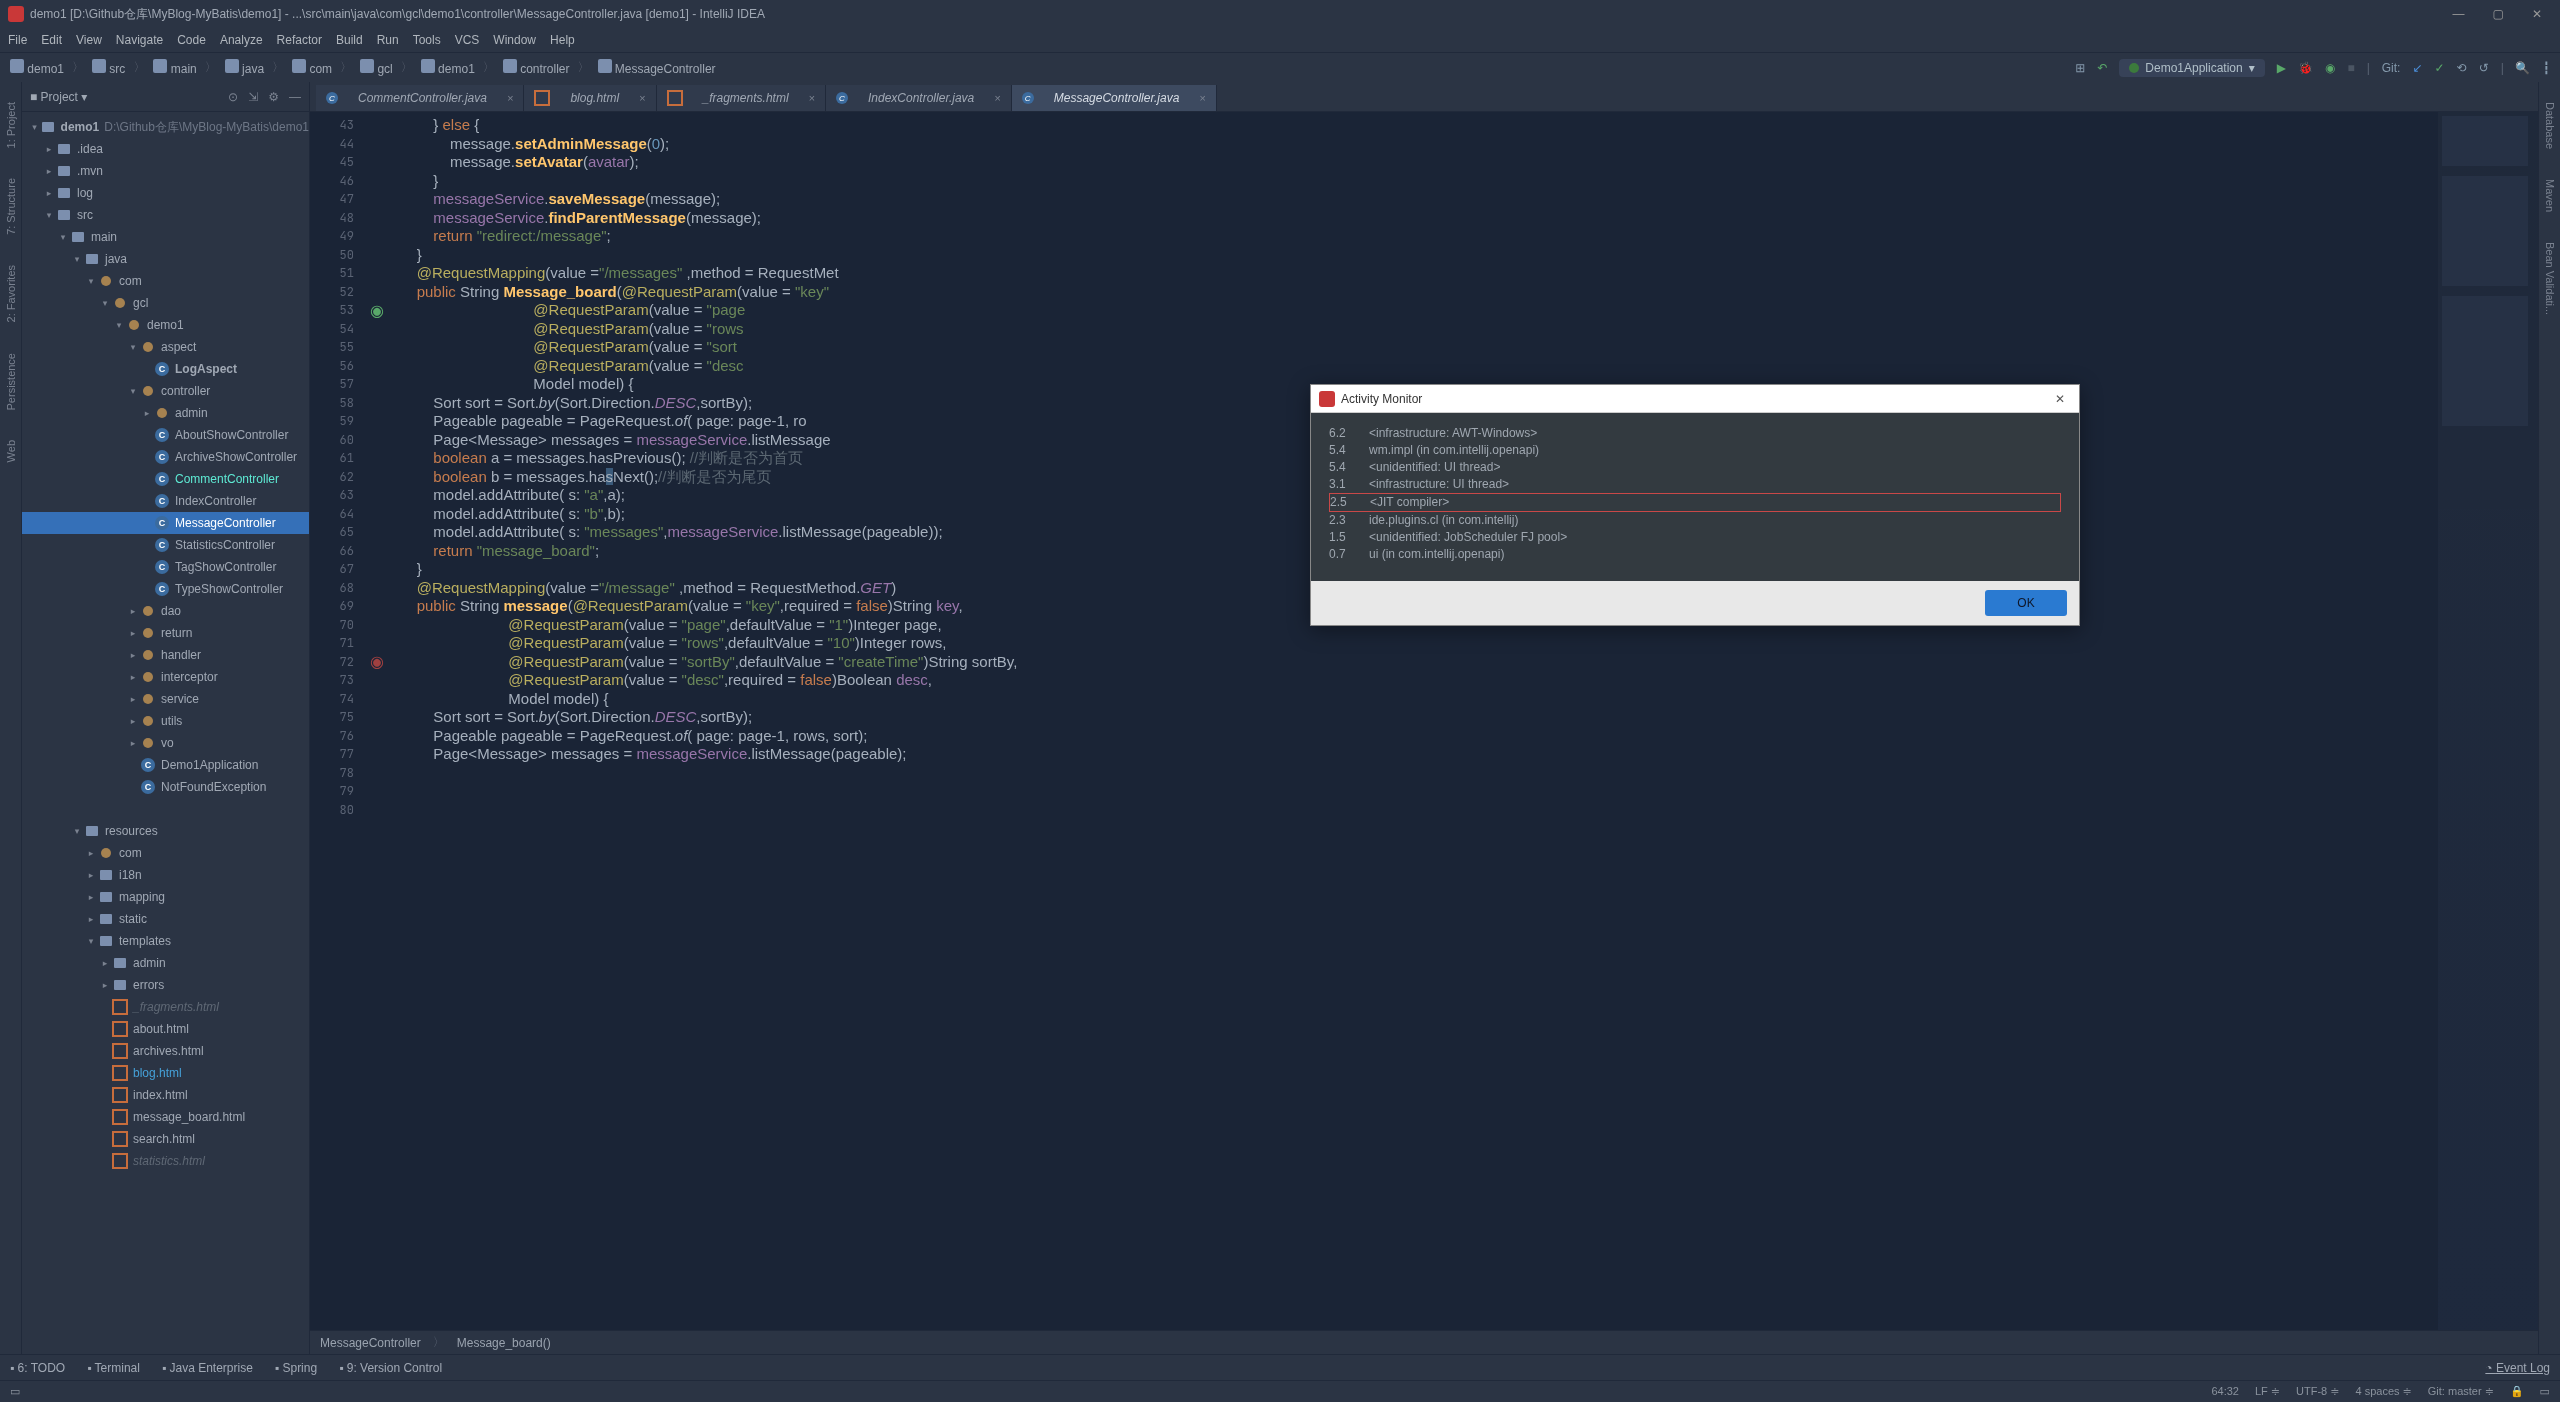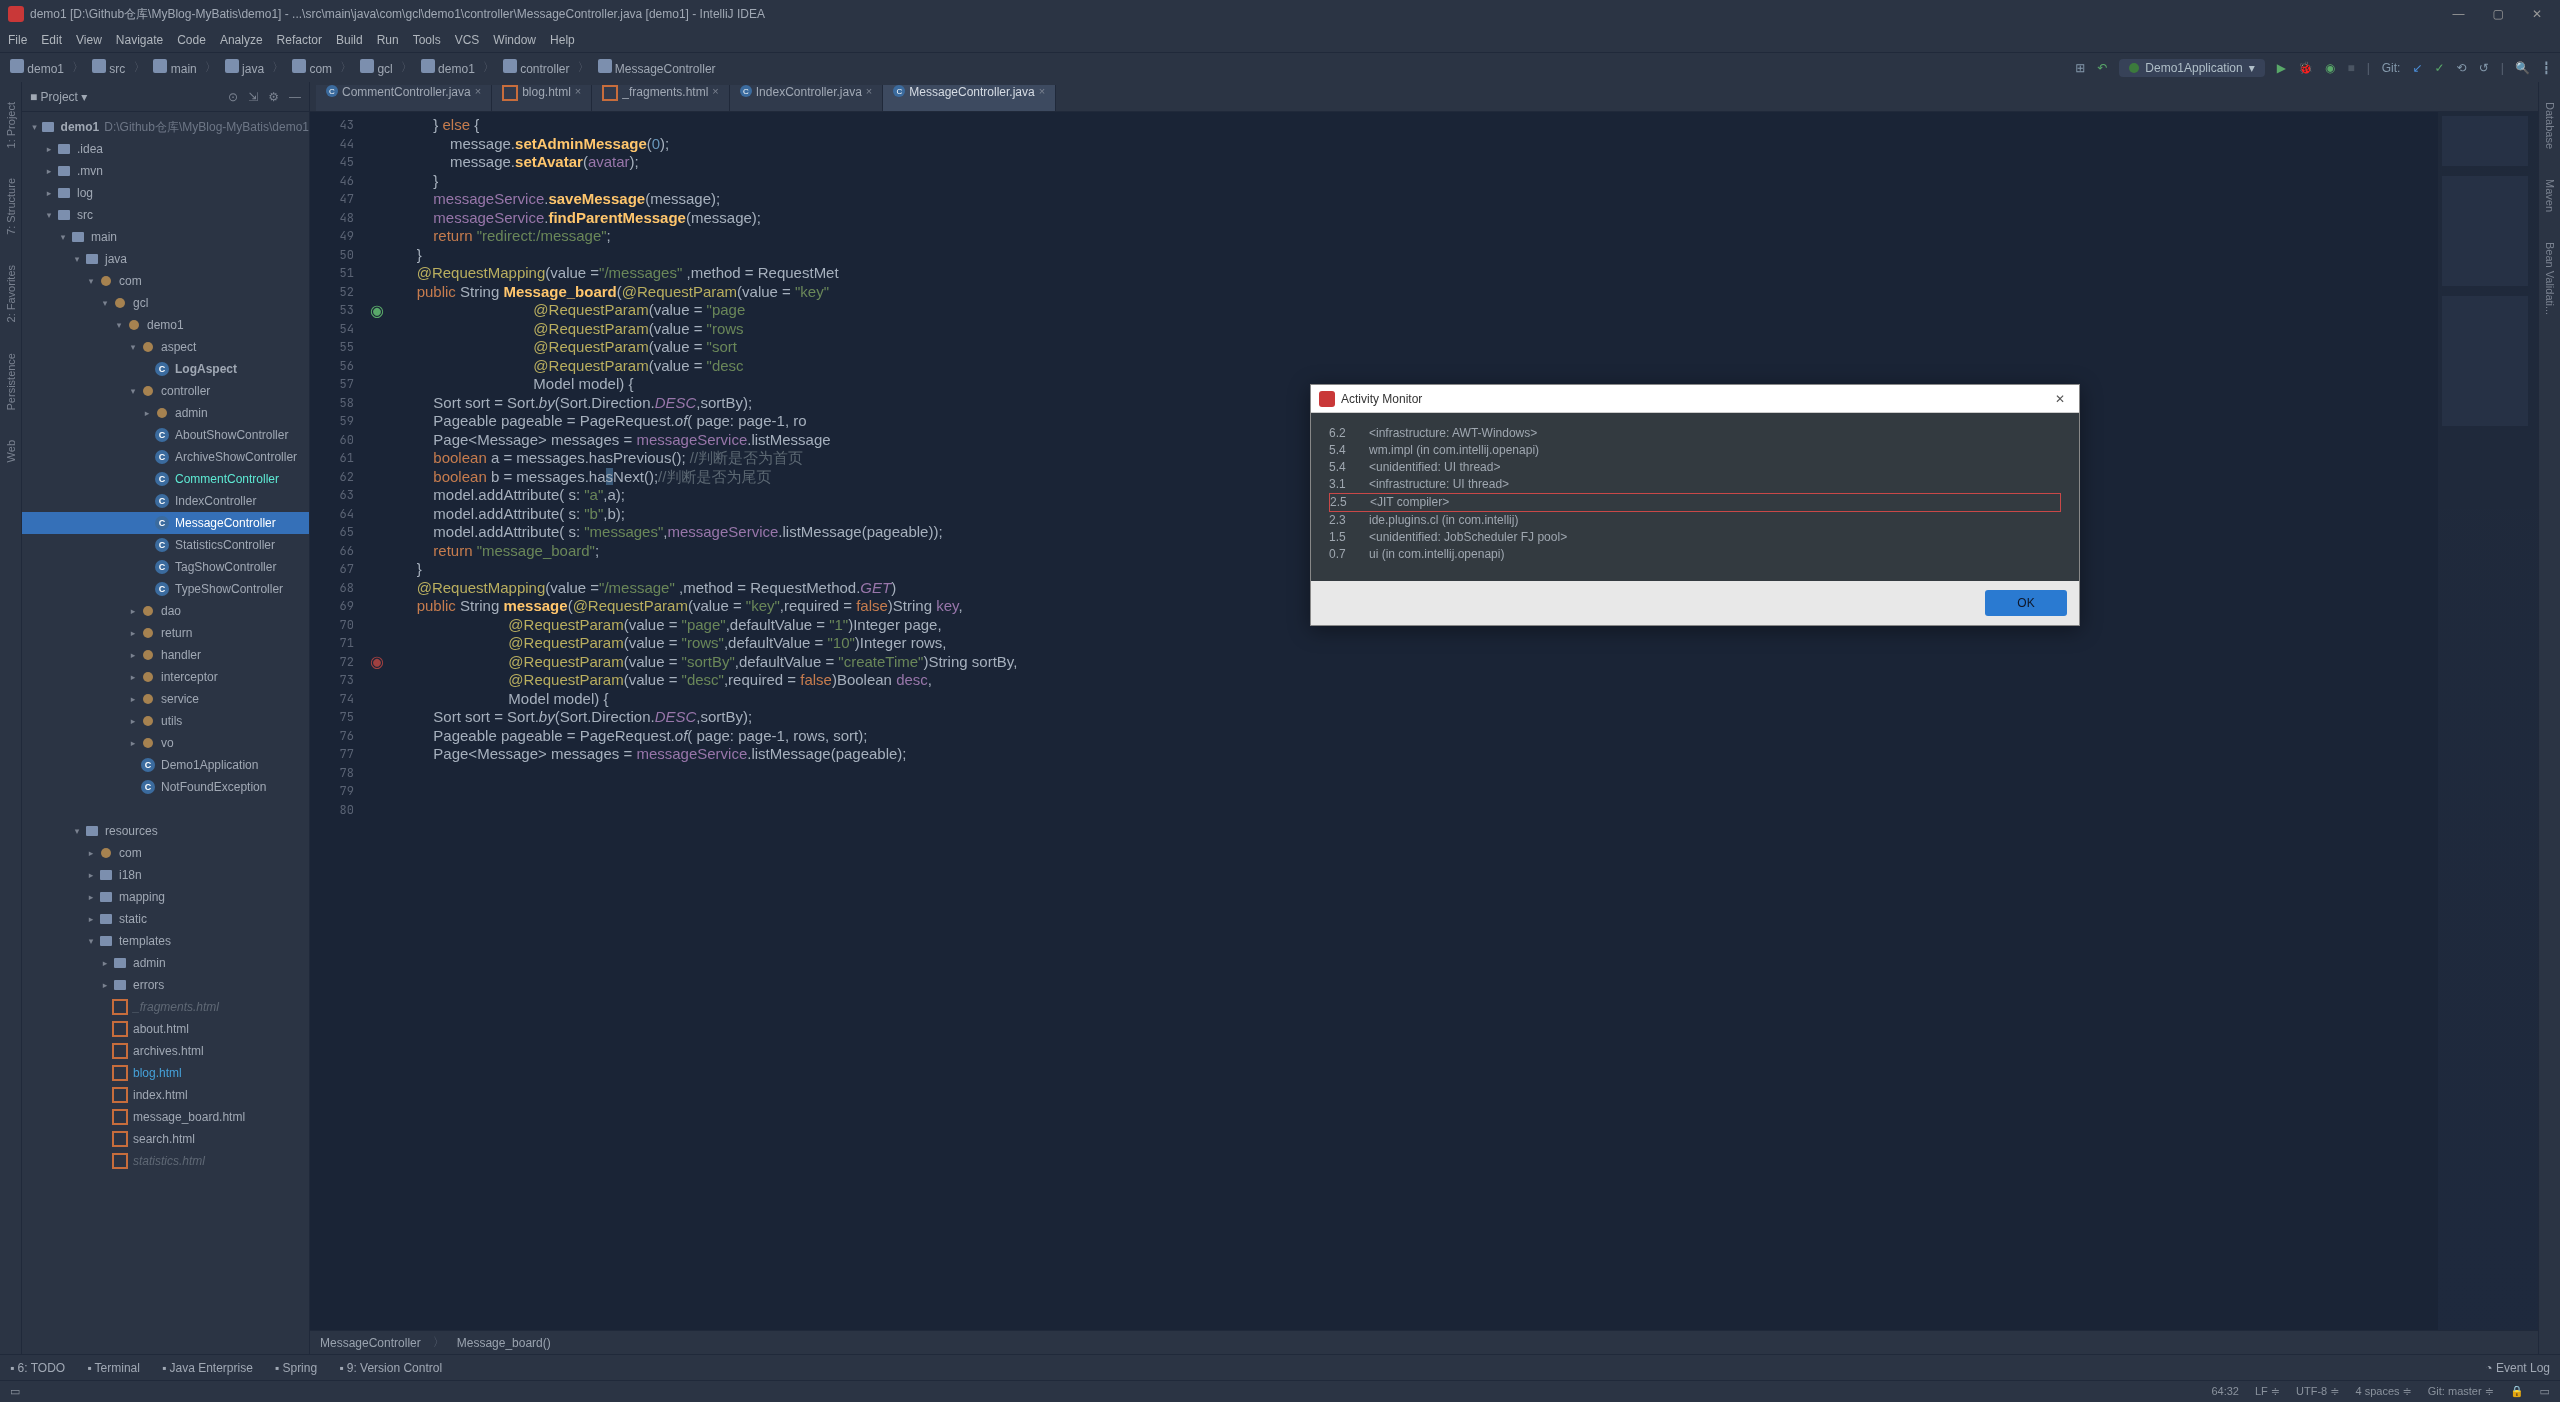--- a/index.html
+++ b/index.html
@@ -44,21 +44,21 @@
 .tree-row .ico { width:16px; height:14px; margin-right:5px; display:inline-flex; align-items:center; justify-content:center; }
 .tree-row .ico.folder::before { content:""; width:12px; height:10px; background:#7c8fae; border-radius:1px; display:block; }
 .tree-row .ico.pkg::before { content:""; width:10px; height:10px; background:#a68250; border-radius:50%; display:block; }
 .tree-row .ico.cls::before { content:"C"; width:14px; height:14px; background:#3b6b9e; color:#fff; border-radius:50%; font-size:9px; font-weight:bold; display:flex; align-items:center; justify-content:center; }
 .tree-row .ico.html::before { content:""; width:12px; height:12px; border:2px solid #c76d3c; display:block; }
 .tree-row .hint { color:#6d7686; margin-left:5px; }
 .tree-row .italic { font-style:italic; color:#5f6875; }
 
 .editor-area { flex:1; display:flex; flex-direction:column; background:#1a2436; position:relative; }
 .editor-tabs { height:30px; background:#2b3444; display:flex; align-items:flex-end; font-size:12px; padding-left:6px; border-bottom:1px solid #20293a; }
-.tab { height:26px; padding:0 10px; display:flex; gap:4px; border-right:1px solid #20293a; background:#303a4c; color:#a0a8b4; cursor:pointer; }
+.tab { height:26px; padding:0 10px; display:flex; align-items:center; gap:20px; border-right:1px solid #20293a; background:#303a4c; color:#a0a8b4; cursor:pointer;font-style:italic; }
 .tab.active { background:#3d4a60; color:#d6dce4; }
 .tab .close { color:#7a8290; font-size:11px; }
 .tab .ico.c::before { content:"C"; width:12px;height:12px;background:#3b6b9e;color:#fff;border-radius:50%;font-size:8px;display:flex;align-items:center;justify-content:center; }
 .tab .ico.h::before { content:""; width:12px;height:12px;border:2px solid #c76d3c;display:block; }
 .editor-body { flex:1; display:flex; overflow:hidden; position:relative; }
 .gutter { width:54px; background:#25304200; text-align:right; padding:4px 10px 0 0; font-size:12px; color:#5a6374; font-family:"JetBrains Mono","Consolas",monospace; line-height:18.5px; }
 .gutter-icons { width:26px; padding-top:4px; }
 .gutter-icons .gi { height:18.5px; display:flex; align-items:center; justify-content:center; }
 .code { flex:1; padding:4px 0 0 10px; font-family:"JetBrains Mono","Consolas",monospace; font-size:15px; line-height:18.5px; white-space:pre; color:#a6b0bd; overflow:hidden; }
 .code .kw { color:#c67c4e; }
@@ -66,21 +66,21 @@
 .code .str { color:#6a8759; }
 .code .num { color:#6897bb; }
 .code .cmt { color:#5c6873; }
 .code .id { color:#9876aa; }
 .code .fn { color:#ffc66d;font-weight:bold; }
 .code .it { font-style:italic; }
 
 .editor-crumb { height:24px; background:#2b3444; border-top:1px solid #20293a; display:flex; align-items:center; padding:0 10px; font-size:12px; gap:12px; color:#9aa3af; }
 
 .bottom-tools { height:26px; background:#2b3444; border-top:1px solid #20293a; display:flex; align-items:center; font-size:12px; padding:0 10px; gap:20px; }
-.bottom-tools .right { margin-left:auto; display:flex; gap:14px; }
+.bottom-tools .right { margin-left:auto; display:flex; gap:14px;text-decoration:underline; }
 
 .status-bar { height:22px; background:#2b3444; border-top:1px solid #20293a; display:flex; align-items:center; font-size:11px; padding:0 10px; color:#8a929d; }
 .status-bar .right { margin-left:auto; display:flex; gap:16px; }
 
 .dialog { position:absolute; left:1310px; top:384px; width:770px; background:#e8e8e8; border:1px solid #888; box-shadow:0 4px 20px rgba(0,0,0,0.4); }
 .dialog-title { height:28px; background:#fff; display:flex; align-items:center; padding:0 8px; font-size:12px; color:#333; border-bottom:1px solid #ccc; }
 .dialog-title .app-icon{ width:16px;height:16px;background:#c93838;border-radius:3px;margin-right:6px; }
 .dialog-title .spacer{ flex:1; }
 .dialog-title .x { color:#555; cursor:pointer; padding:0 6px; }
 .dialog-body { background:#333a40; padding:6px 8px 12px; }

